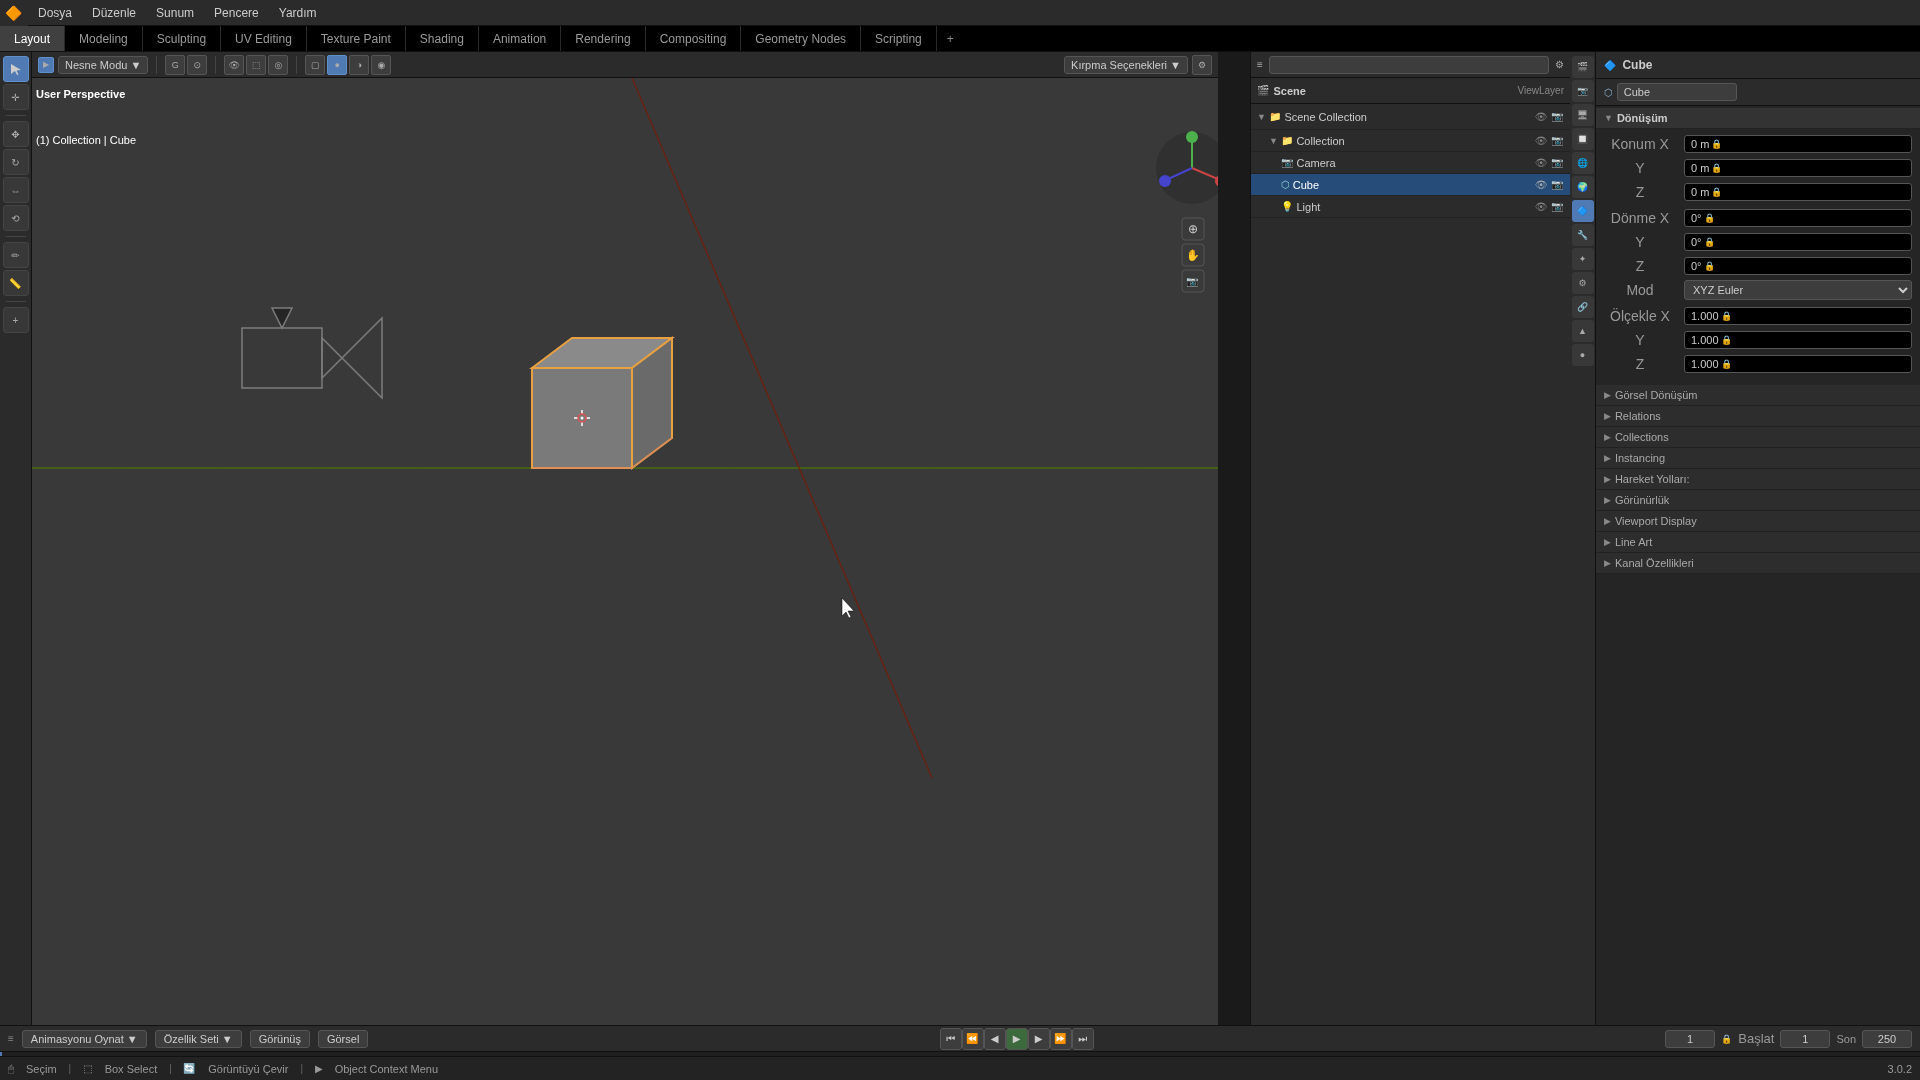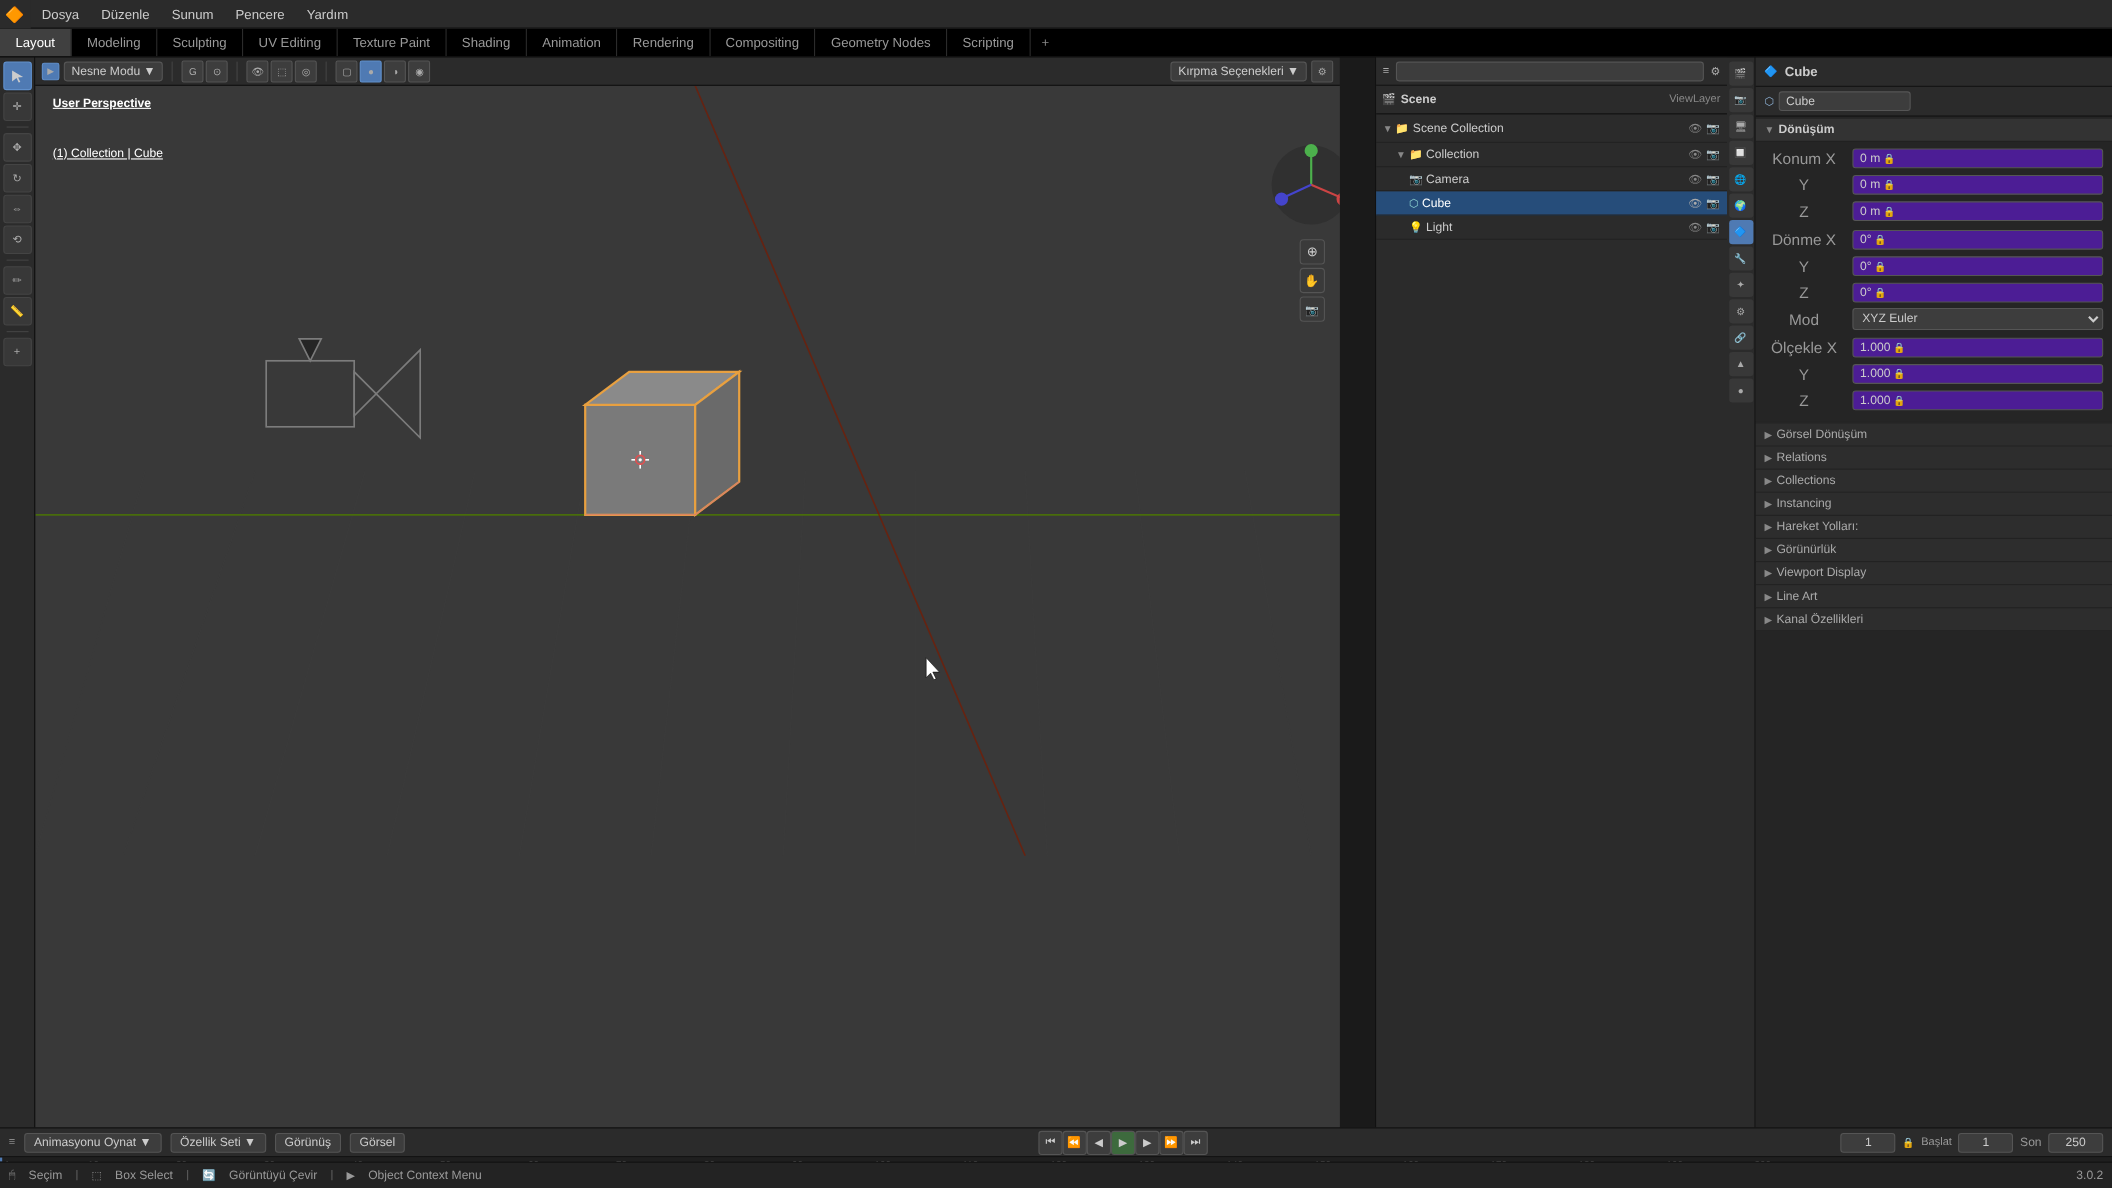--- a/index.html
+++ b/index.html
@@ -178,26 +178,25 @@
     
     .grid-canvas {
       position: absolute;
       inset: 0;
     }
 
     
     .viewport-info {
       position: absolute;
       top: 8px;
-      left: 16px;
+      left: 4px;
       color: #fff;
       font-size: 11px;
       line-height: 1.5;
       pointer-events: none;
-      text-decoration: underline;
     }
     #outliner-header {
       height: 26px;
       background: #2b2b2b;
       border-bottom: 1px solid #111;
       display: flex;
       align-items: center;
       padding: 0 6px;
       gap: 4px;
     }
@@ -288,21 +287,21 @@
     .prop-label {
       width: 80px;
       font-size: 14px;
       color: #999;
       text-align: center;
       padding-right: 8px;
       flex-shrink: 0;
     }
     .prop-value {
       flex: 1;
-      background: #4c1d95;
+      background: #000000;
       border: 1px solid #555;
       border-radius: 3px;
       padding: 2px 6px;
       font-size: 11px;
       color: #ccc;
       position: relative;
     }
     .prop-value-lock {
       display: flex;
       align-items: center;
@@ -893,21 +892,21 @@
       <div class="tl-play-btn">◀</div>
       <div class="tl-play-btn" style="background:#3d6a3d;">▶</div>
       <div class="tl-play-btn">▶</div>
       <div class="tl-play-btn">⏩</div>
       <div class="tl-play-btn">⏭</div>
     </div>
 
     <div style="display:flex;align-items:center;gap:6px;margin-left:auto;">
       <input class="tl-frame-input" type="text" value="1" style="">
       <span style="font-size:9px;color:#888;">🔒</span>
-      <span style="font-size:10px;color:#999;">Başlat</span>
+      <span style="font-size:13px;color:#999;">Başlat</span>
       <input class="tl-frame-input" type="text" value="1" style="">
       <span style="font-size:11px;color:#999;">Son</span>
       <input class="tl-frame-input" type="text" value="250" style="">
     </div>
   </div>
 
   <div id="timeline-ruler">
     <svg width="100%" height="29" xmlns="http://www.w3.org/2000/svg">
       <rect width="100%" height="100%" fill="#1f1f1f"></rect>
 

